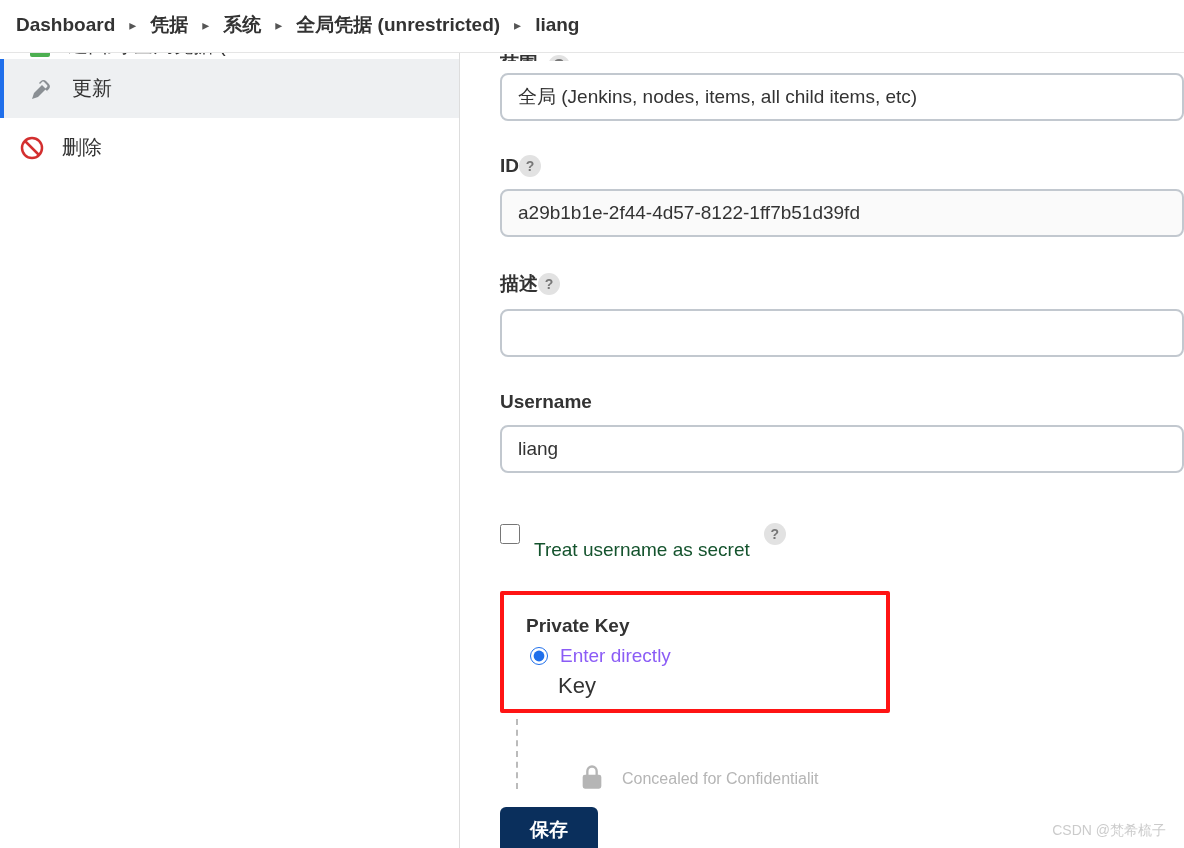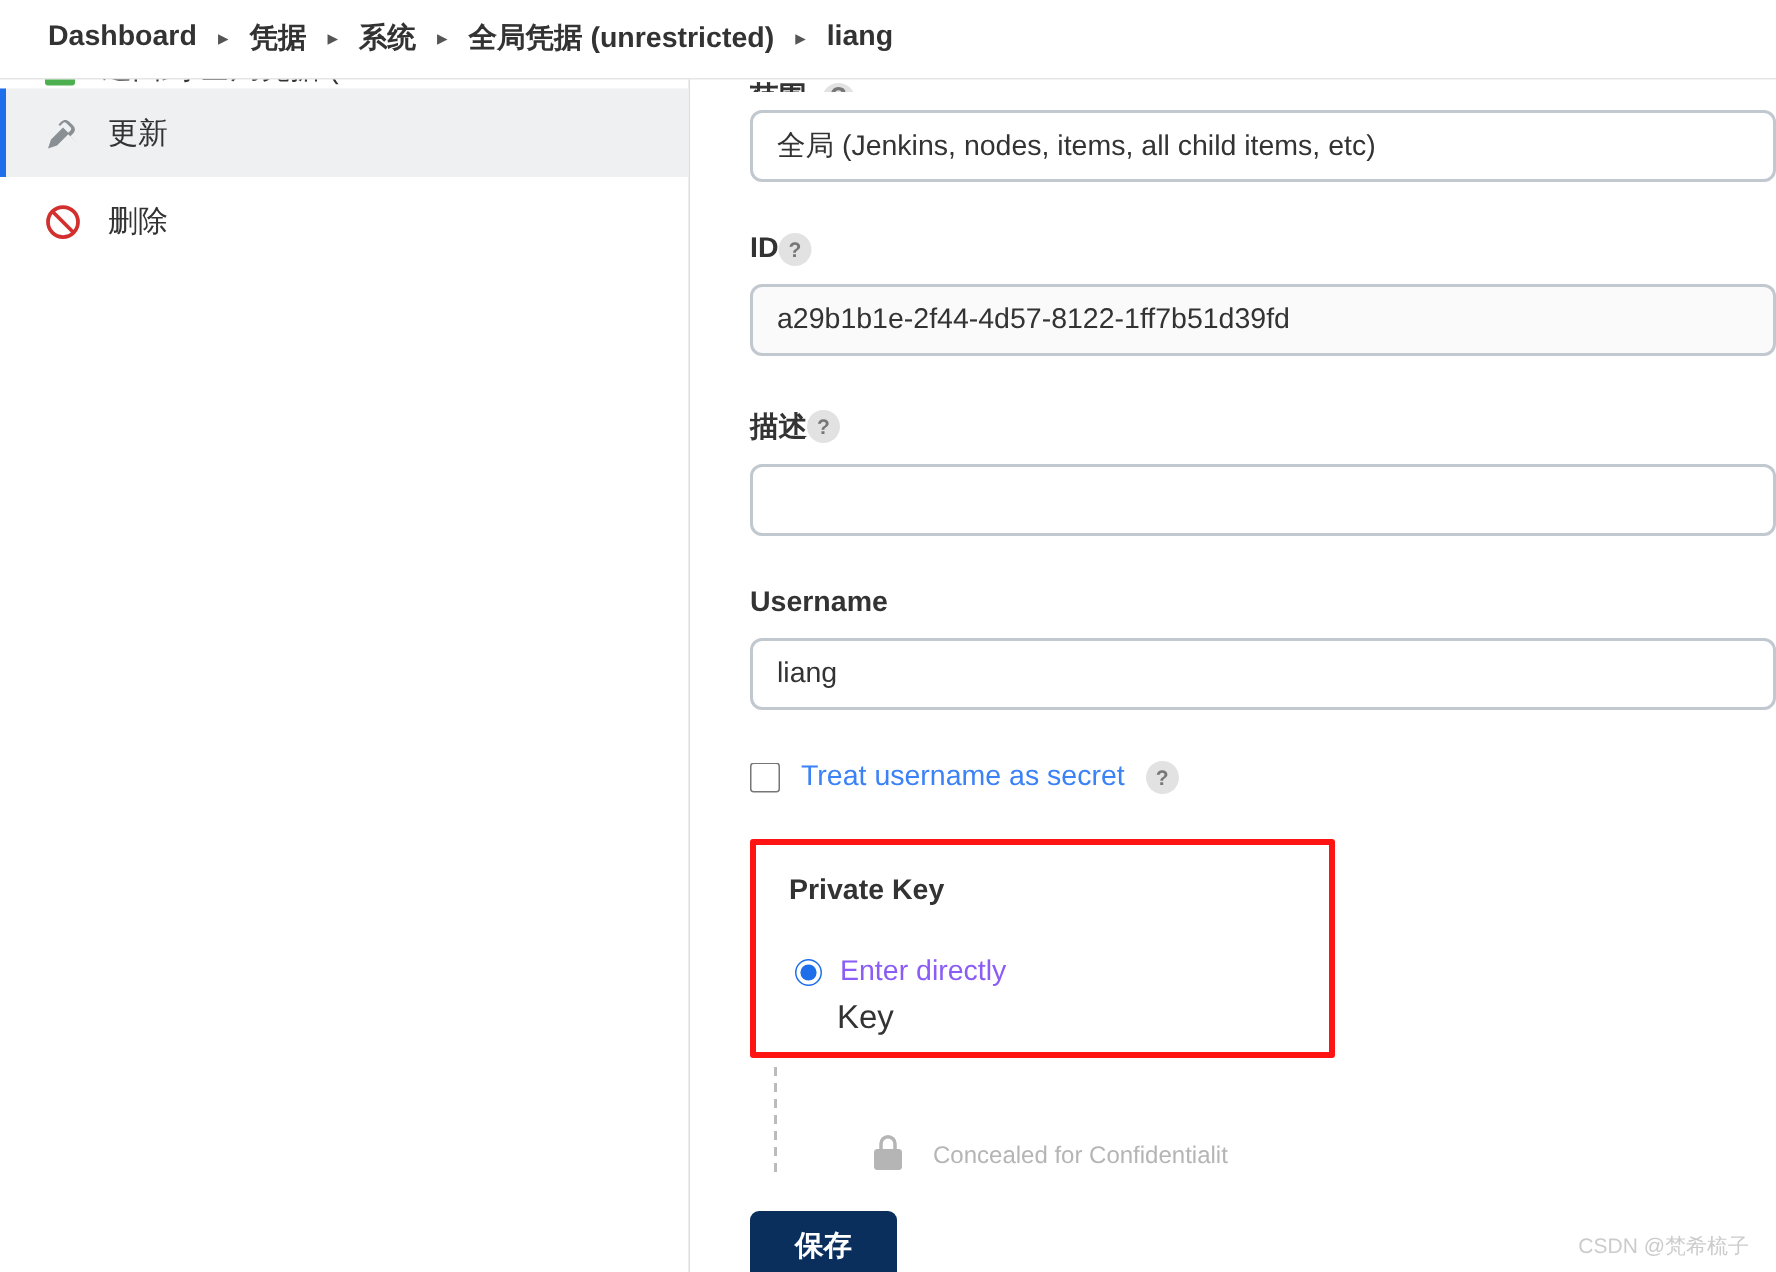--- a/index.html
+++ b/index.html
@@ -10,21 +10,21 @@
       width: 1184px;
       height: 848px;
       overflow: hidden;
       position: relative;
     }
     
     .breadcrumb {
       display: flex;
       align-items: center;
       gap: 14px;
-      padding: 12px 20px 14px 32px;
+      padding: 12px 20px 14px 16px;
       border-bottom: 1px solid #e5e5e5;
       font-size: 19px;
       text-align: right;
     }
     .breadcrumb .crumb {
       font-weight: 700;
       color: #333;
       cursor: pointer;
     }
     .breadcrumb .sep {
@@ -57,21 +57,21 @@
       border-radius: 2px;
       margin-right: 18px;
       display: inline-block;
       position: relative;
       top: -2px;
     }
     .sidebar-item {
       display: flex;
       align-items: center;
       gap: 18px;
-      padding: 16px 30px;
+      padding: 16px 20px;
       font-size: 20px;
       color: #333;
       cursor: pointer;
     }
     .sidebar-item.active {
       background: #eef0f2;
       border-left: 4px solid #1f6feb;
       padding-left: 26px;
       font-weight: 500;
     }
@@ -136,35 +136,36 @@
     }
     .checkbox-row input[type=checkbox] {
       width: 20px;
       height: 20px;
       cursor: pointer;
       border-radius: 3px;
     }
     .checkbox-row label {
       font-size: 19px;
       font-weight: 500;
-      color: #3b82f6;
+      color: #14532d;
+      margin-top: 32px;
     }
     
     .highlight-box {
       border: 4px solid #ff1414;
       border-radius: 2px;
       padding: 20px 22px 10px 22px;
       width: 390px;
       margin-bottom: 6px;
       position: relative;
     }
     .highlight-box .pk-label {
       font-size: 19px;
       font-weight: 700;
-      margin-bottom: 32px;
+      margin-bottom: 8px;
     }
     .radio-row {
       display: flex;
       align-items: center;
       gap: 12px;
       margin-bottom: 6px;
       padding-left: 4px;
     }
     .radio-row input[type=radio] {
       width: 18px;

